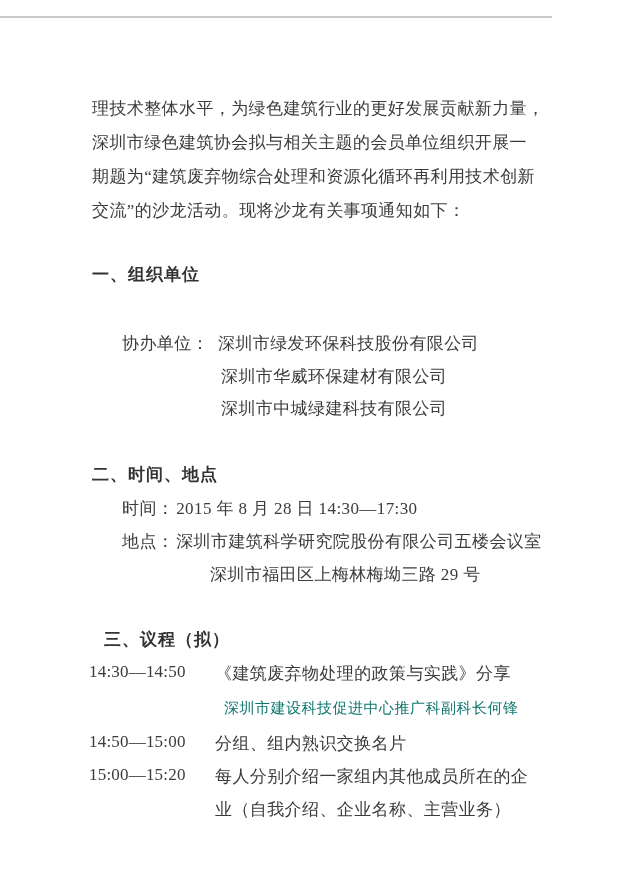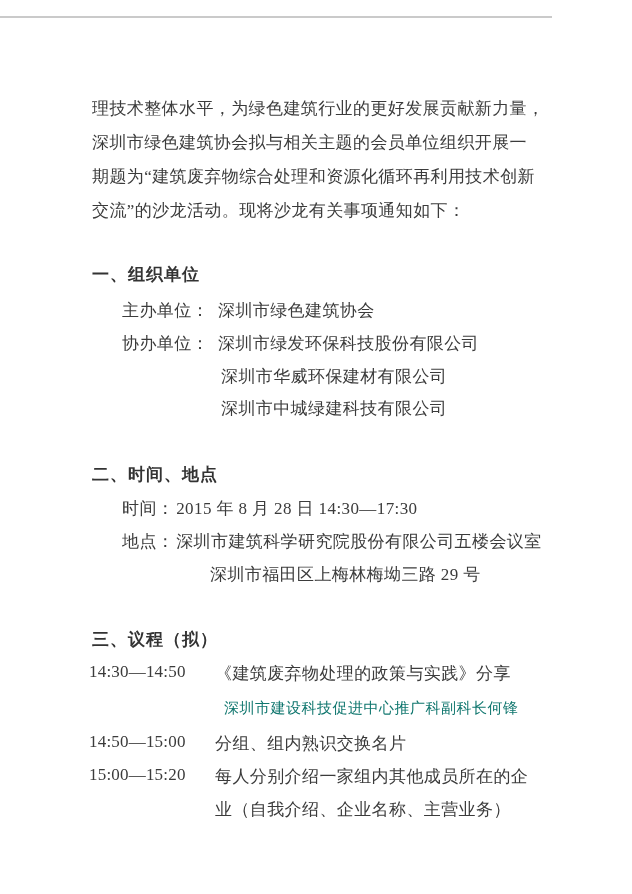--- a/index.html
+++ b/index.html
@@ -67,44 +67,41 @@
 
   <div class="top-edge"></div>
 
   <div class="line" style="left:92px; top:83px;">理技术整体水平，为绿色建筑行业的更好发展贡献新力量，</div>
   <div class="line" style="left:92px; top:151px;">期题为“建筑废弃物综合处理和资源化循环再利用技术创新</div>
   <div class="line" style="left:92px; top:117px;">深圳市绿色建筑协会拟与相关主题的会员单位组织开展一</div>
   <div class="line" style="left:92px; top:185px;">交流”的沙龙活动。现将沙龙有关事项通知如下：</div>
 
   <div class="line heading" style="left:92px; top:249px;">一、组织单位</div>
 
-  <div class="line" style="left:122px; top:285px;">
-    <span>主办单位：</span><span class="value-gap">深圳市绿色建筑协会</span>
-  </div>
 
   <div class="line" style="left:122px; top:318px;">
     <span>协办单位：</span><span class="value-gap">深圳市绿发环保科技股份有限公司</span>
   </div>
 
   <div class="line" style="left:221px; top:351px;">深圳市华威环保建材有限公司</div>
   <div class="line" style="left:221px; top:383px;">深圳市中城绿建科技有限公司</div>
 
   <div class="line heading" style="left:92px; top:449px;">二、时间、地点</div>
 
   <div class="line" style="left:122px; top:483px;">
     <span>时间：</span><span class="small-gap">2015 年 8 月 28 日 14:30—17:30</span>
   </div>
 
   <div class="line" style="left:122px; top:516px;">
     <span>地点：</span><span class="small-gap">深圳市建筑科学研究院股份有限公司五楼会议室</span>
   </div>
 
   <div class="line" style="left:210px; top:549px;">深圳市福田区上梅林梅坳三路 29 号</div>
 
-  <div class="line heading" style="left:92px; top:614px;">三、议程（拟）</div>
+  <div class="line heading" style="left:104px; top:614px;">三、议程（拟）</div>
 
   <div class="agenda-time" style="top:646px;">14:30—14:50</div>
   <div class="agenda-desc" style="top:646px;">《建筑废弃物处理的政策与实践》分享</div>
   <div class="line speaker" style="left:224px; top:682px;">深圳市建设科技促进中心推广科副科长何锋</div>
 
   <div class="agenda-time" style="top:716px;">14:50—15:00</div>
   <div class="agenda-desc" style="top:716px;">分组、组内熟识交换名片</div>
 
   <div class="agenda-time" style="top:749px;">15:00—15:20</div>
   <div class="agenda-desc" style="top:749px;">每人分别介绍一家组内其他成员所在的企</div>

